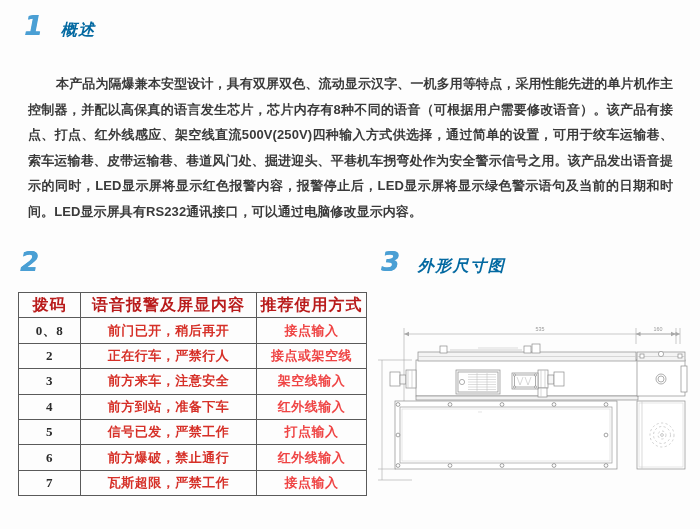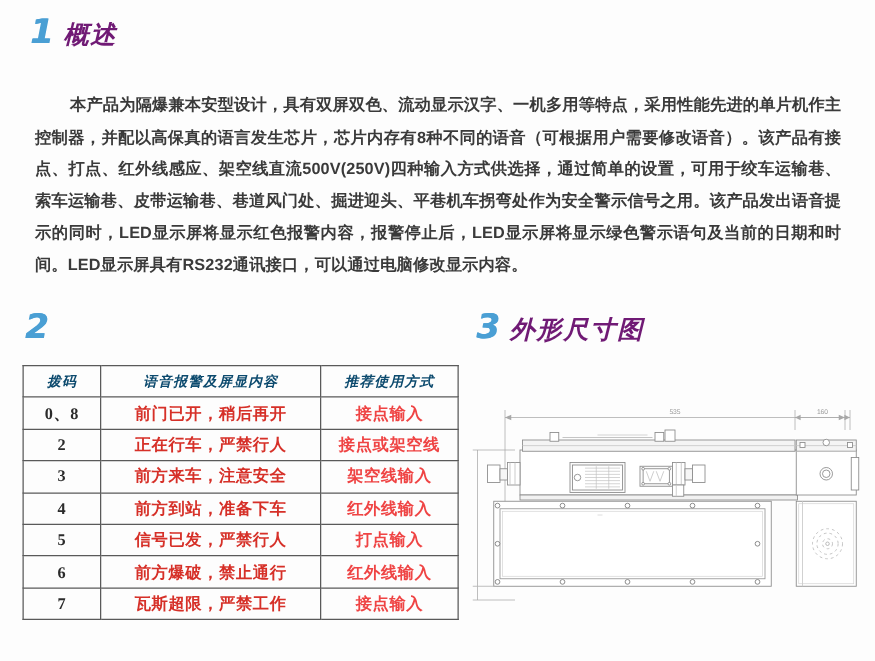--- a/index.html
+++ b/index.html
@@ -30,23 +30,23 @@
     font-size: 27px;
     color: #4a9fd4;
     line-height: 1;
     letter-spacing: -1px;
     text-shadow: 0.5px 0 0 #4a9fd4;
   }
   .sec-title {
     font-family: "DejaVu Serif", serif;
     font-style: italic;
     font-weight: bold;
-    font-size: 20px;
-    color: #701a75;
-    margin-left: 9px;
+    font-size: 16px;
+    color: #0369a1;
+    margin-left: 19px;
     letter-spacing: 1.5px;
     line-height: 1;
   }
 
   #head-1 { left: 24px; top: 12px; }
   #head-2 { left: 20px; top: 248px; }
   #head-3 { left: 381px; top: 248px; }
 
   
   #overview-para {
@@ -79,24 +79,23 @@
     text-align: center;
     vertical-align: middle;
     padding: 0;
     font-weight: bold;
     font-size: 13px;
     font-family: "Liberation Serif", "DejaVu Serif", serif;
     letter-spacing: 0.5px;
     white-space: nowrap;
   }
   #voice-table th {
-    color: #0c4a6e;
-    font-size: 11px;
+    color: #b91c1c;
+    font-size: 16px;
     letter-spacing: 1px;
-    font-style: italic;
   }
   .col-code  { width: 62px; }
   .col-msg   { width: 176px; }
   .col-mode  { width: 110px; }
   .cell-msg  { color: #d63028; letter-spacing: 1px; font-size: 13.5px; }
   .cell-code { color: #2b2b2b; font-family: "Liberation Serif", serif; }
   .cell-mode { color: #ef4444; letter-spacing: 0.5px; margin-top: 16px; }
 
   
   #drawing {
@@ -156,21 +155,21 @@
       <td class="cell-msg">前方来车，注意安全</td>
       <td class="cell-mode">架空线输入</td>
     </tr>
     <tr>
       <td class="cell-code">4</td>
       <td class="cell-msg">前方到站，准备下车</td>
       <td class="cell-mode">红外线输入</td>
     </tr>
     <tr>
       <td class="cell-code">5</td>
-      <td class="cell-msg">信号已发，严禁行人</td>
+      <td class="cell-msg">信号已发，严禁工作</td>
       <td class="cell-mode">打点输入</td>
     </tr>
     <tr>
       <td class="cell-code">6</td>
       <td class="cell-msg">前方爆破，禁止通行</td>
       <td class="cell-mode">红外线输入</td>
     </tr>
     <tr>
       <td class="cell-code">7</td>
       <td class="cell-msg">瓦斯超限，严禁工作</td>

